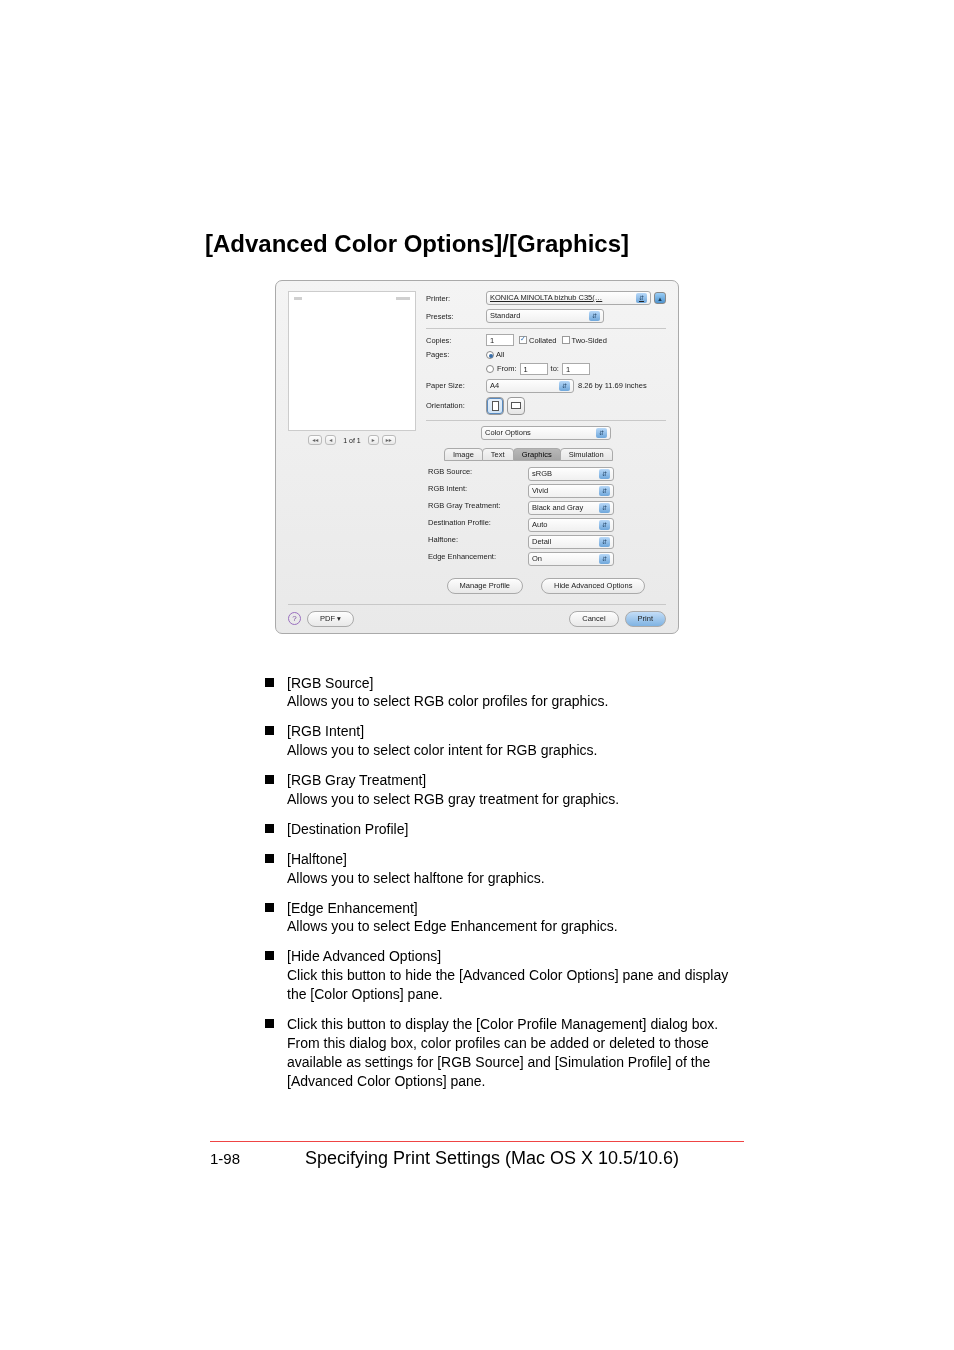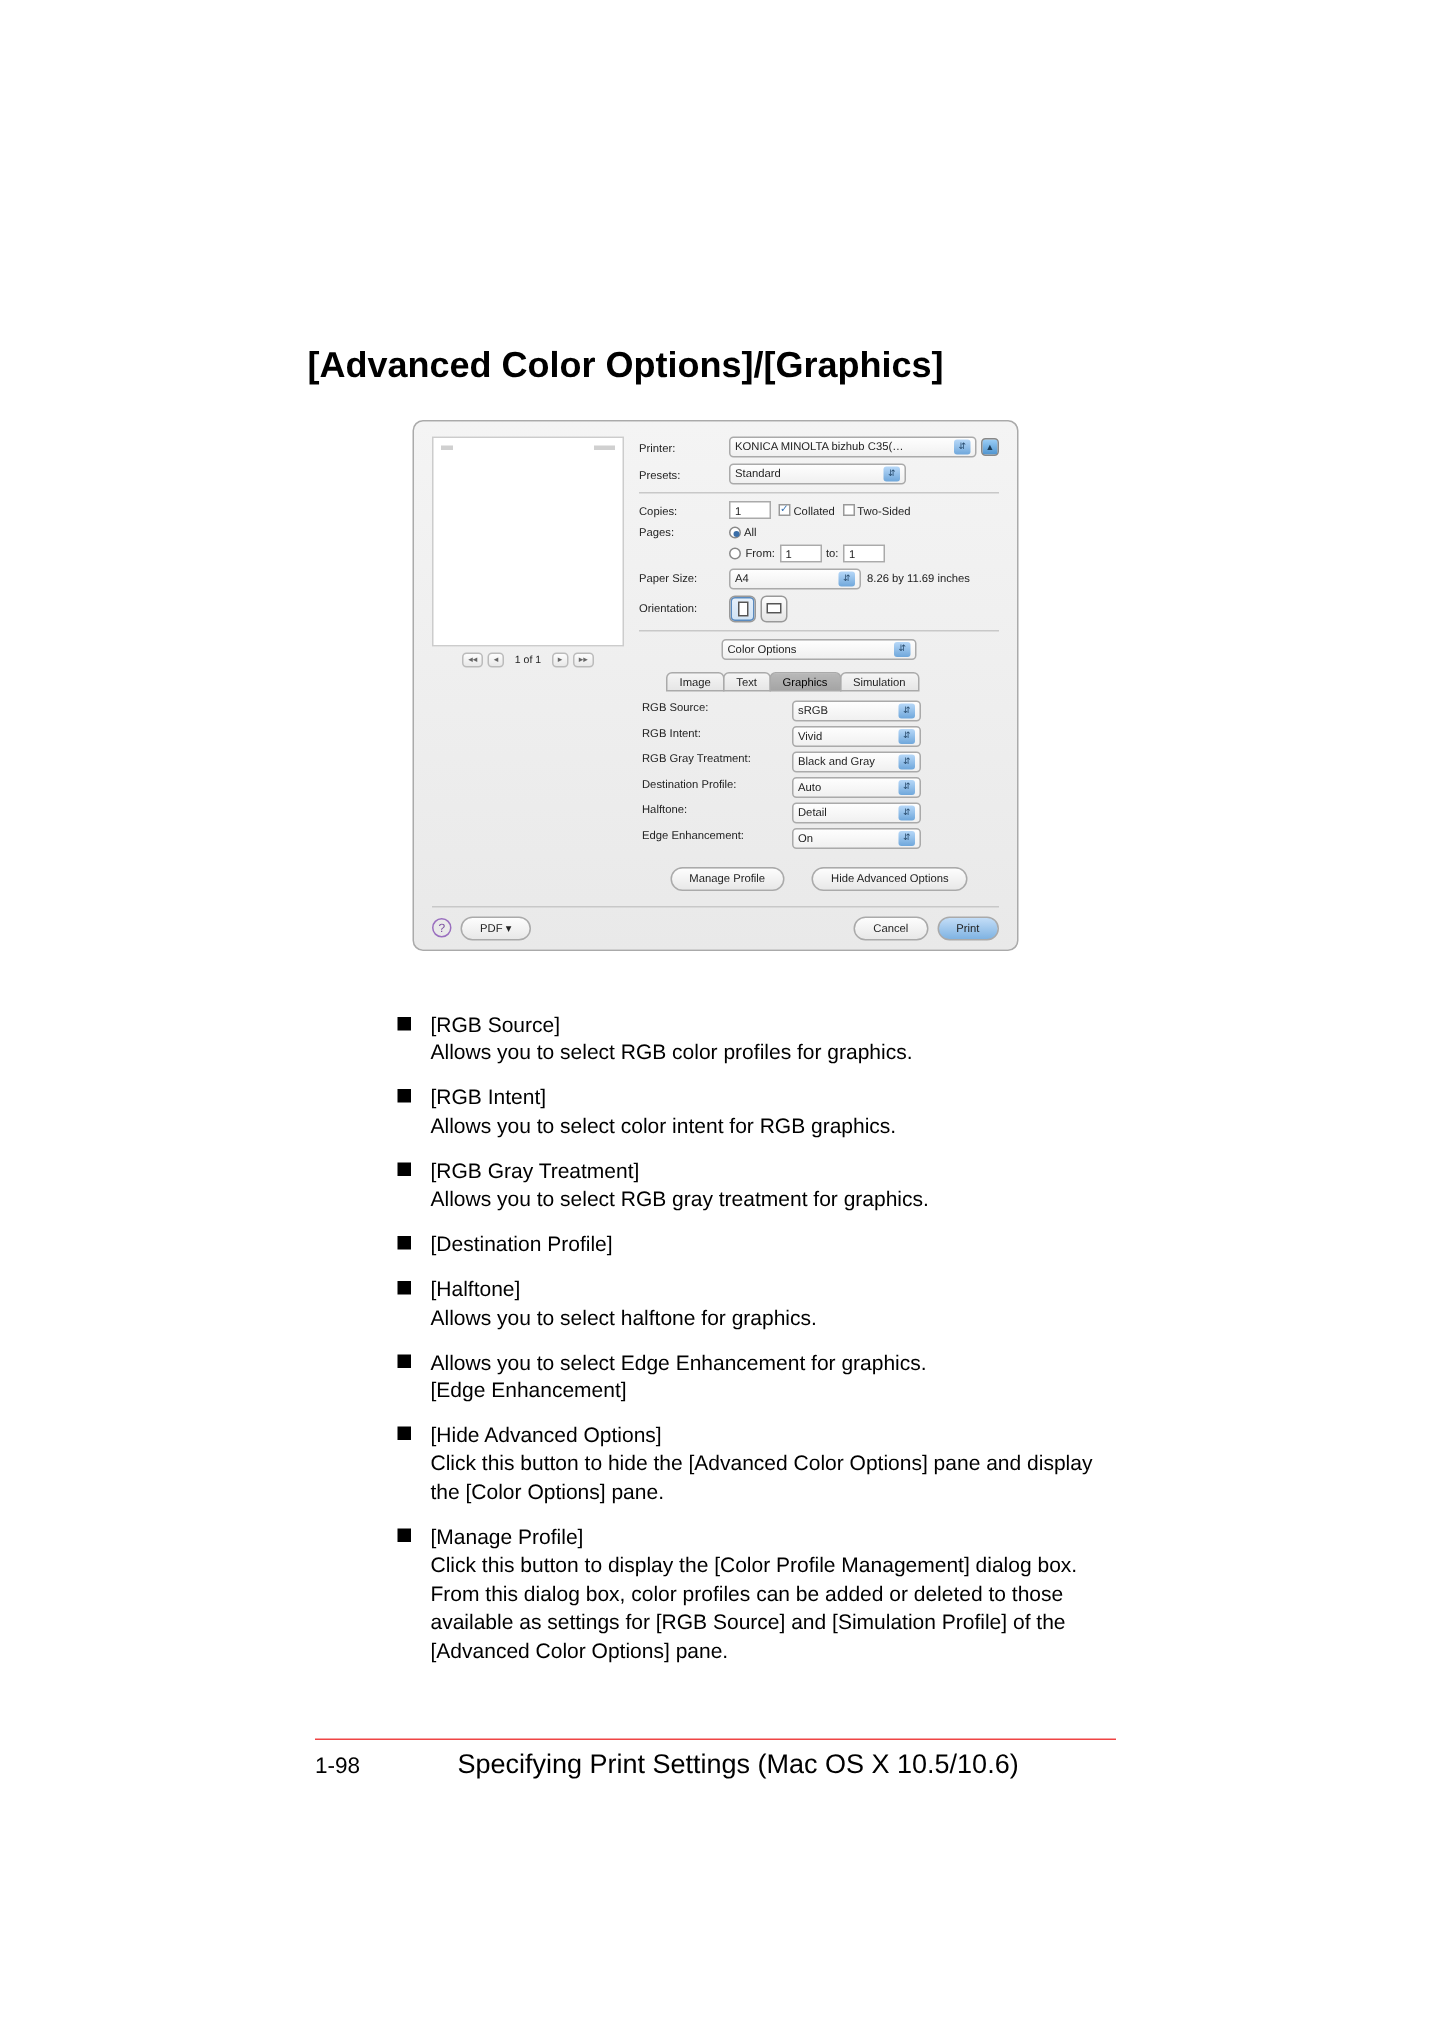--- a/index.html
+++ b/index.html
@@ -72,21 +72,21 @@
   .flabel { width: 60px; text-align: left; padding-right: 4px; }
   .fsel {
     background: linear-gradient(#fefefe,#f0f0f0);
     border: 1px solid #aaa;
     border-radius: 3px;
     padding: 1px 3px;
     display: inline-flex;
     align-items: center;
     line-height: 10px;
   }
-  .fsel.wide { flex: 1; }
+  .fsel.wide { flex: 1; text-decoration: underline; }
   .sel-cap {
     background: linear-gradient(#b7d8f8,#6fa7db);
     border-radius: 2px;
     width: 11px;
     height: 10px;
     margin-left: 3px;
     text-align: center;
     line-height: 10px;
     color: #2a4d6f;
     font-size: 6px;
@@ -345,29 +345,28 @@
       <div>Allows you to select RGB gray treatment for graphics.</div>
     </div>
     <div class="def-item">
       <div>[Destination Profile]</div>
     </div>
     <div class="def-item">
       <div>[Halftone]</div>
       <div>Allows you to select halftone for graphics.</div>
     </div>
     <div class="def-item">
+      <div>[Edge Enhancement]</div>
       <div>Allows you to select Edge Enhancement for graphics.</div>
-      <div>[Edge Enhancement]</div>
     </div>
     <div class="def-item">
       <div>[Hide Advanced Options]</div>
       <div>Click this button to hide the [Advanced Color Options] pane and display the [Color Options] pane.</div>
     </div>
     <div class="def-item">
-      <div>[Manage Profile]</div>
       <div>Click this button to display the [Color Profile Management] dialog box. From this dialog box, color profiles can be added or deleted to those available as settings for [RGB Source] and [Simulation Profile] of the [Advanced Color Options] pane.</div>
     </div>
   </div>
 
 <div class="page-foot">
   <span class="page-num">1-98</span>
   <span class="foot-title">Specifying Print Settings (Mac OS X 10.5/10.6)</span>
 </div>
 
 </body></html>

